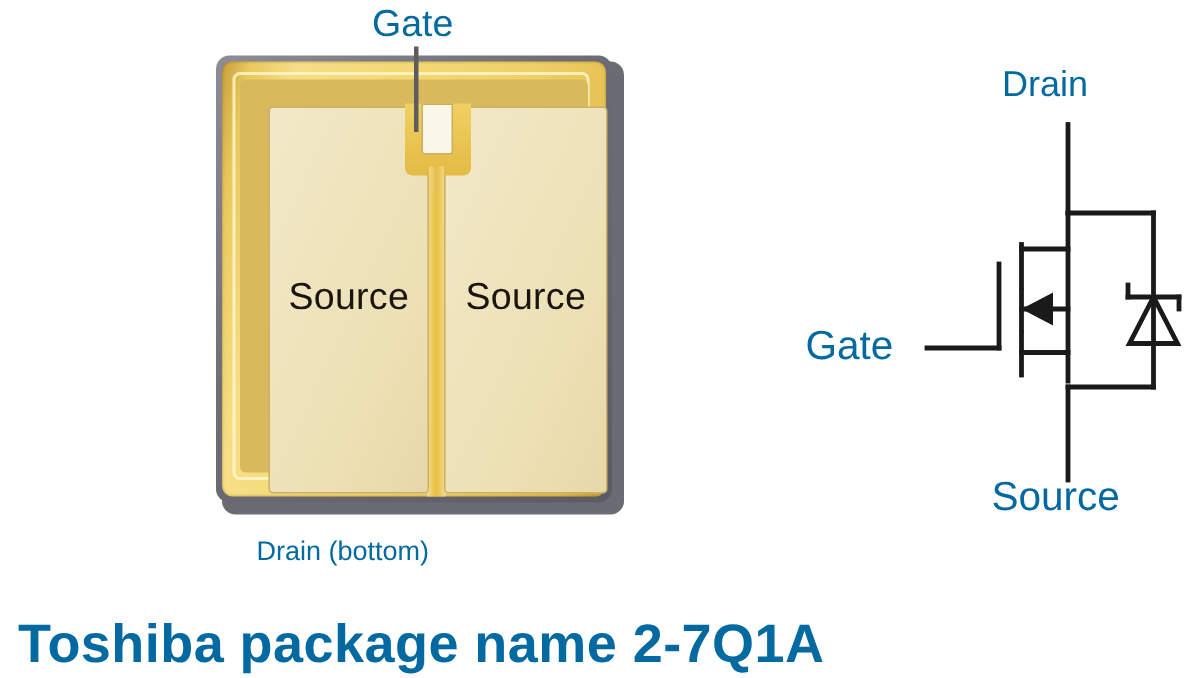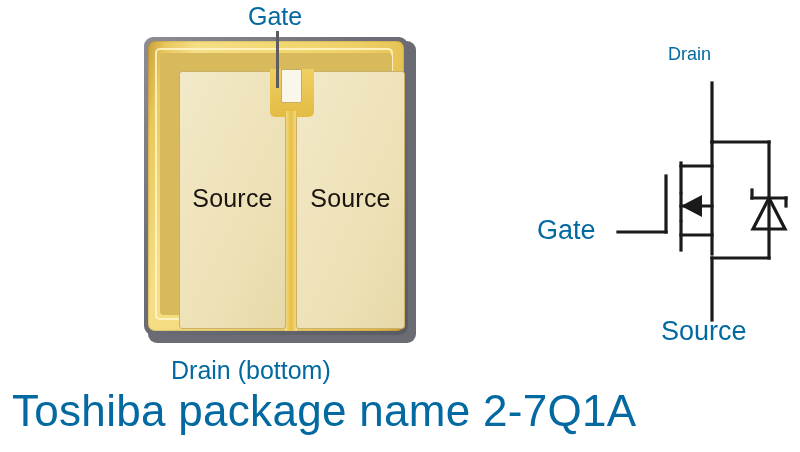--- a/index.html
+++ b/index.html
@@ -170,43 +170,44 @@
 
   
   #gate-label-package {
     left: 248px;
     top: 4px;
     font-size: 25px;
   }
   #drain-bottom-label {
     left: 171px;
     top: 358px;
-    font-size: 25px;
+    font-size: 18px;
   }
   #caption-text {
     left: 12px;
-    top: 389px;
-    font-size: 44px;
+    top: 411px;
+    font-size: 36px;
     letter-spacing: .3px;
+    font-weight: bold;
   }
 
   
   #schematic {
     position: absolute;
     left: 520px;
     top: 30px;
     width: 280px;
     height: 330px;
   }
   #schematic svg { display:block; }
 
   #drain-label-schematic {
     left: 668px;
     top: 45px;
-    font-size: 18px;
+    font-size: 24px;
   }
   #source-label-schematic {
     left: 661px;
     top: 318px;
     font-size: 27px;
   }
   #gate-label-schematic {
     left: 537px;
     top: 217px;
     font-size: 27px;

